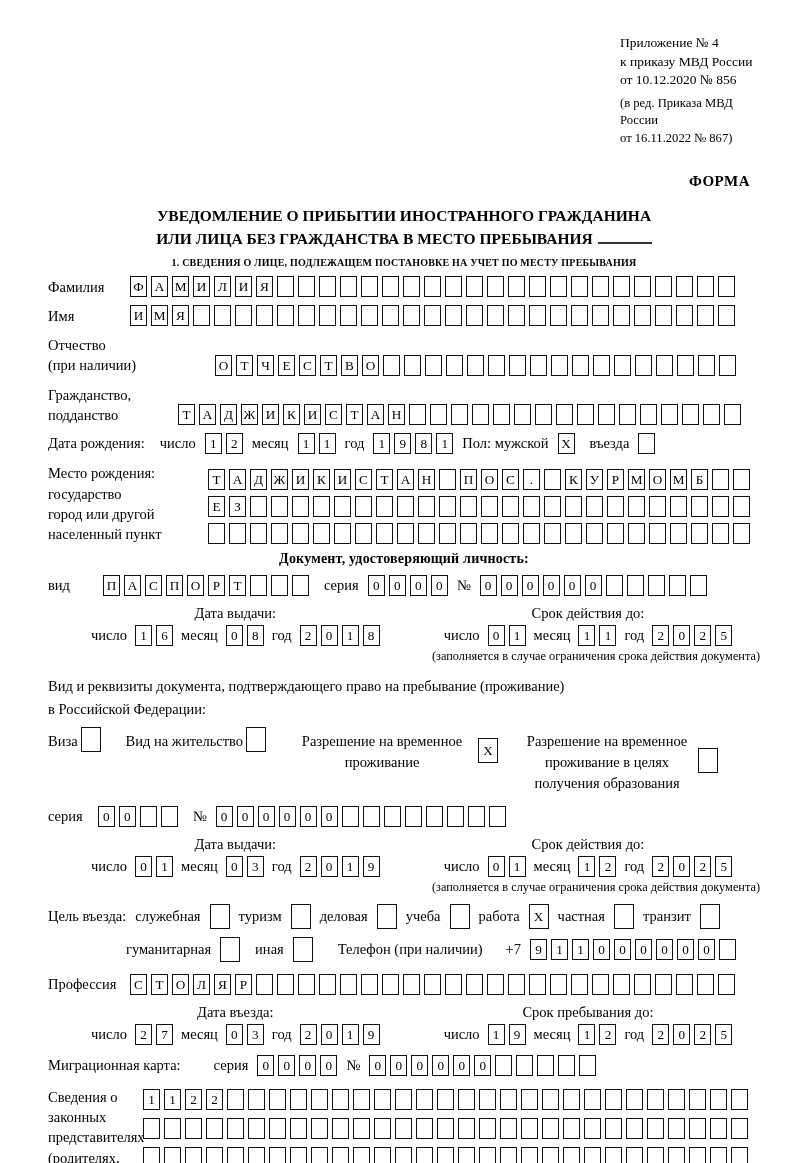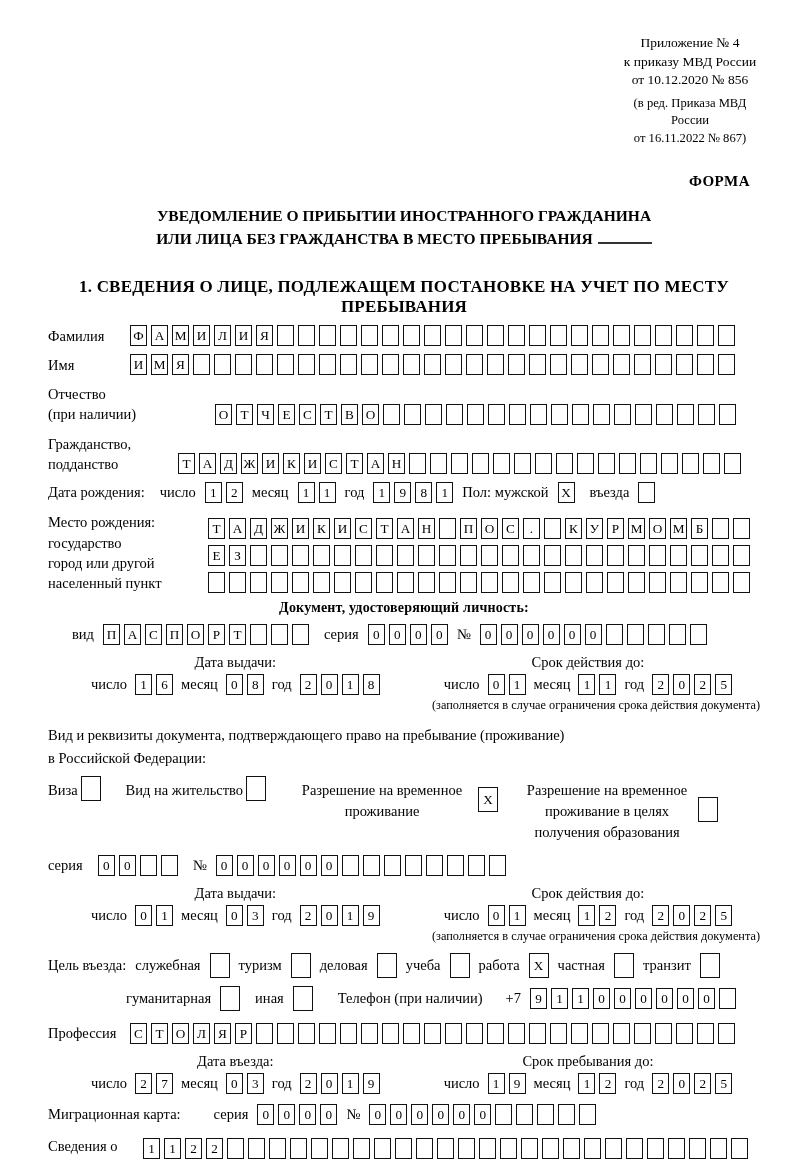--- a/index.html
+++ b/index.html
@@ -2,40 +2,40 @@
 <html><head>
 <meta charset="utf-8">
 <style>
   html,body{margin:0;padding:0;}
   body{
     width:800px;height:1163px;overflow:hidden;background:#ffffff;color:#000;
     font-family:"Liberation Serif","DejaVu Serif",serif;font-size:14px;
   }
   .page{padding:34px 40px 0 48px;}
   
-  .ref{margin-left:572px;font-size:13.5px;line-height:1.38;text-align:center;}
+  .ref{margin-left:572px;font-size:13.5px;line-height:1.38;}
   .ref .amend{margin-top:5px;font-size:12.6px;}
   .forma{margin-top:26px;margin-right:10px;text-align:right;font-weight:700;font-size:15px;letter-spacing:.5px;}
   
   .title{margin-top:14px;text-align:center;font-weight:700;font-size:15.5px;line-height:1.5;}
   .blank{display:inline-block;width:54px;height:.95em;border-bottom:2px solid #333;margin-left:5px;vertical-align:baseline;}
-  .sec1{margin-top:26px;margin-bottom:6px;text-align:center;font-weight:700;font-size:17px;letter-spacing:.2px;}
+  .sec1{margin-top:6px;margin-bottom:6px;text-align:center;font-weight:700;font-size:10px;letter-spacing:.2px;}
   
   .frow{display:flex;align-items:flex-end;margin-top:6px;}
   .flabel{flex:0 0 auto;padding-top:3px;font-size:14.5px;line-height:1.4;}
   .w82{width:82px}.w130{width:130px}.w160{width:160px}.w167{width:167px}.w95{width:95px}
   .cells{display:inline-flex;gap:4px;flex:0 0 auto;}
   .cell{
     box-sizing:border-box;width:17px;height:21px;border:1.7px solid #121212;background:#fff;
     display:inline-flex;align-items:center;justify-content:center;
     font-size:13.2px;line-height:1;flex:0 0 auto;
   }
   .cellcol{display:flex;flex-direction:column;gap:6px;padding-top:2px;}
   .inline-row{display:flex;align-items:center;column-gap:9px;font-size:14.5px;margin-top:8px;}
-  .inline-row .lbl{white-space:nowrap;text-align:right;}
+  .inline-row .lbl{white-space:nowrap;}
   .gap-l{margin-left:6px;}
   
   .dates{display:flex;margin-top:9px;margin-left:43px;}
   .dgroup+.dgroup{margin-left:64px;}
   .dhead{text-align:center;font-size:14.5px;margin-bottom:3px;}
   .drow{display:flex;align-items:center;column-gap:8px;font-size:14.5px;}
   .vnote{margin-top:3px;text-align:right;font-size:12.3px;}
   
   .para{margin-top:11px;font-size:14.5px;line-height:1.55;}
   

